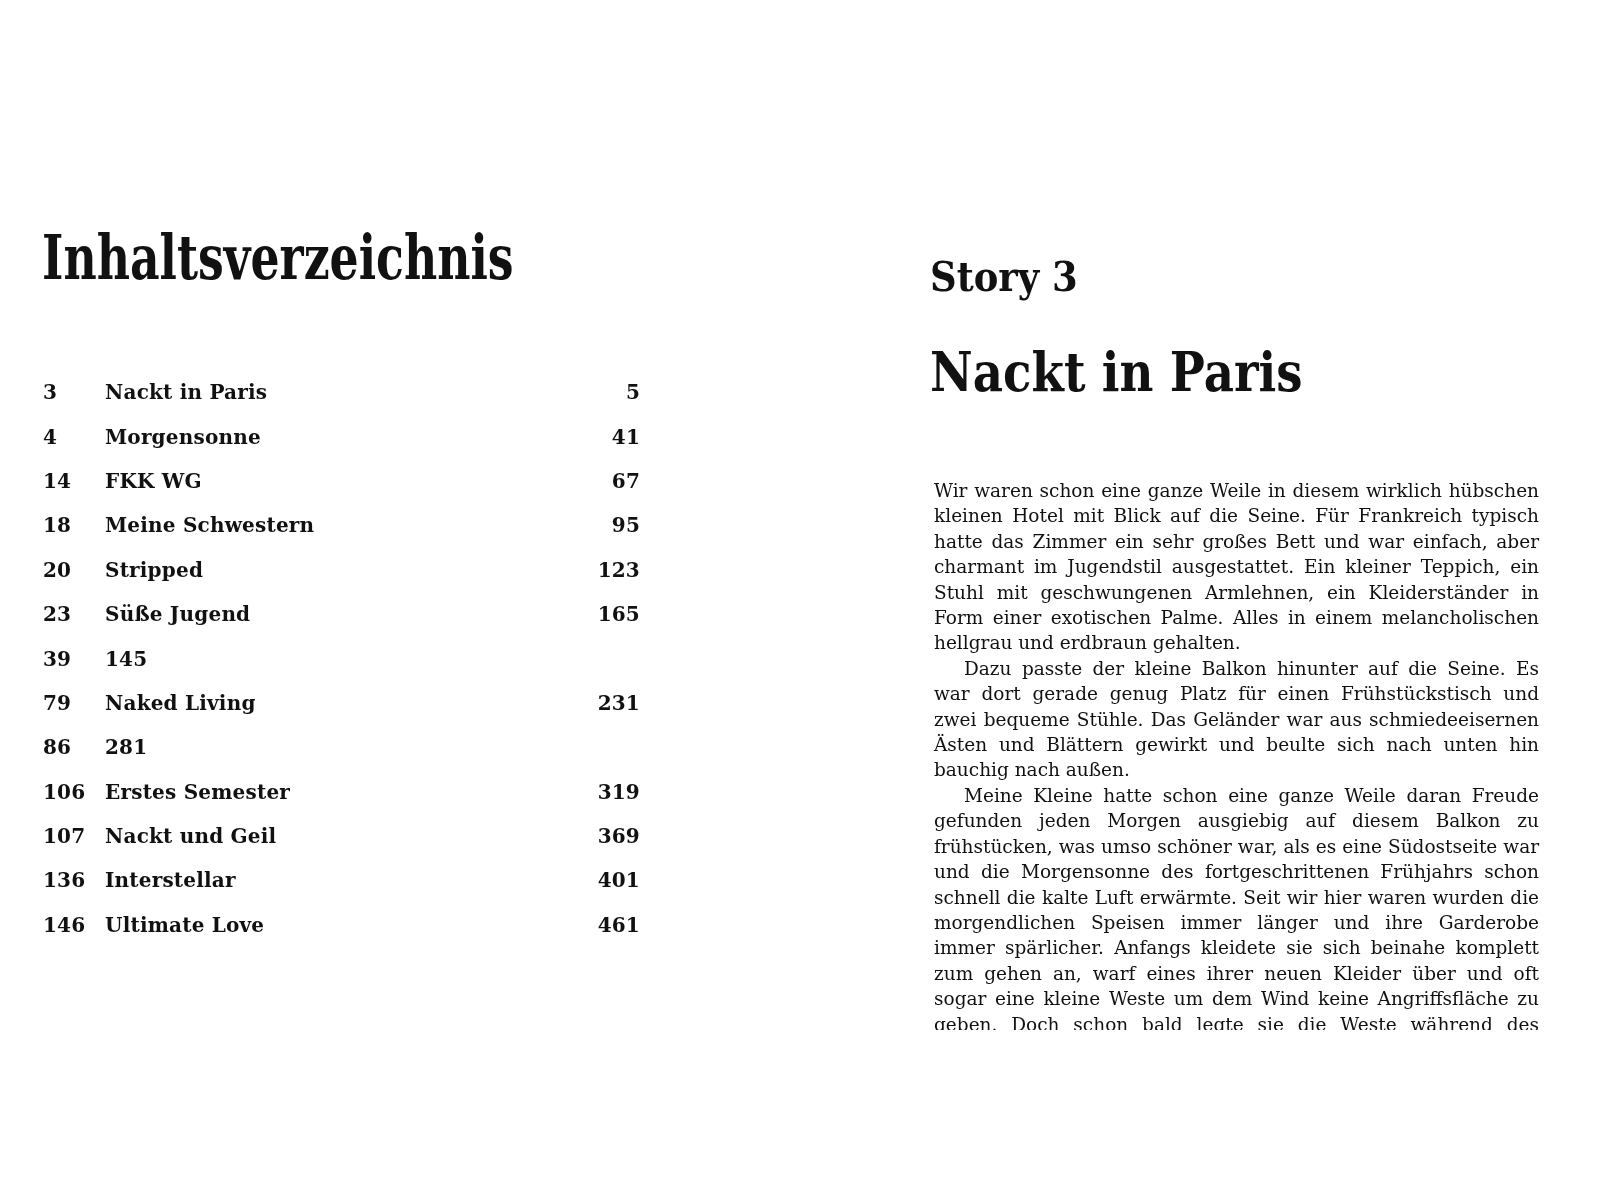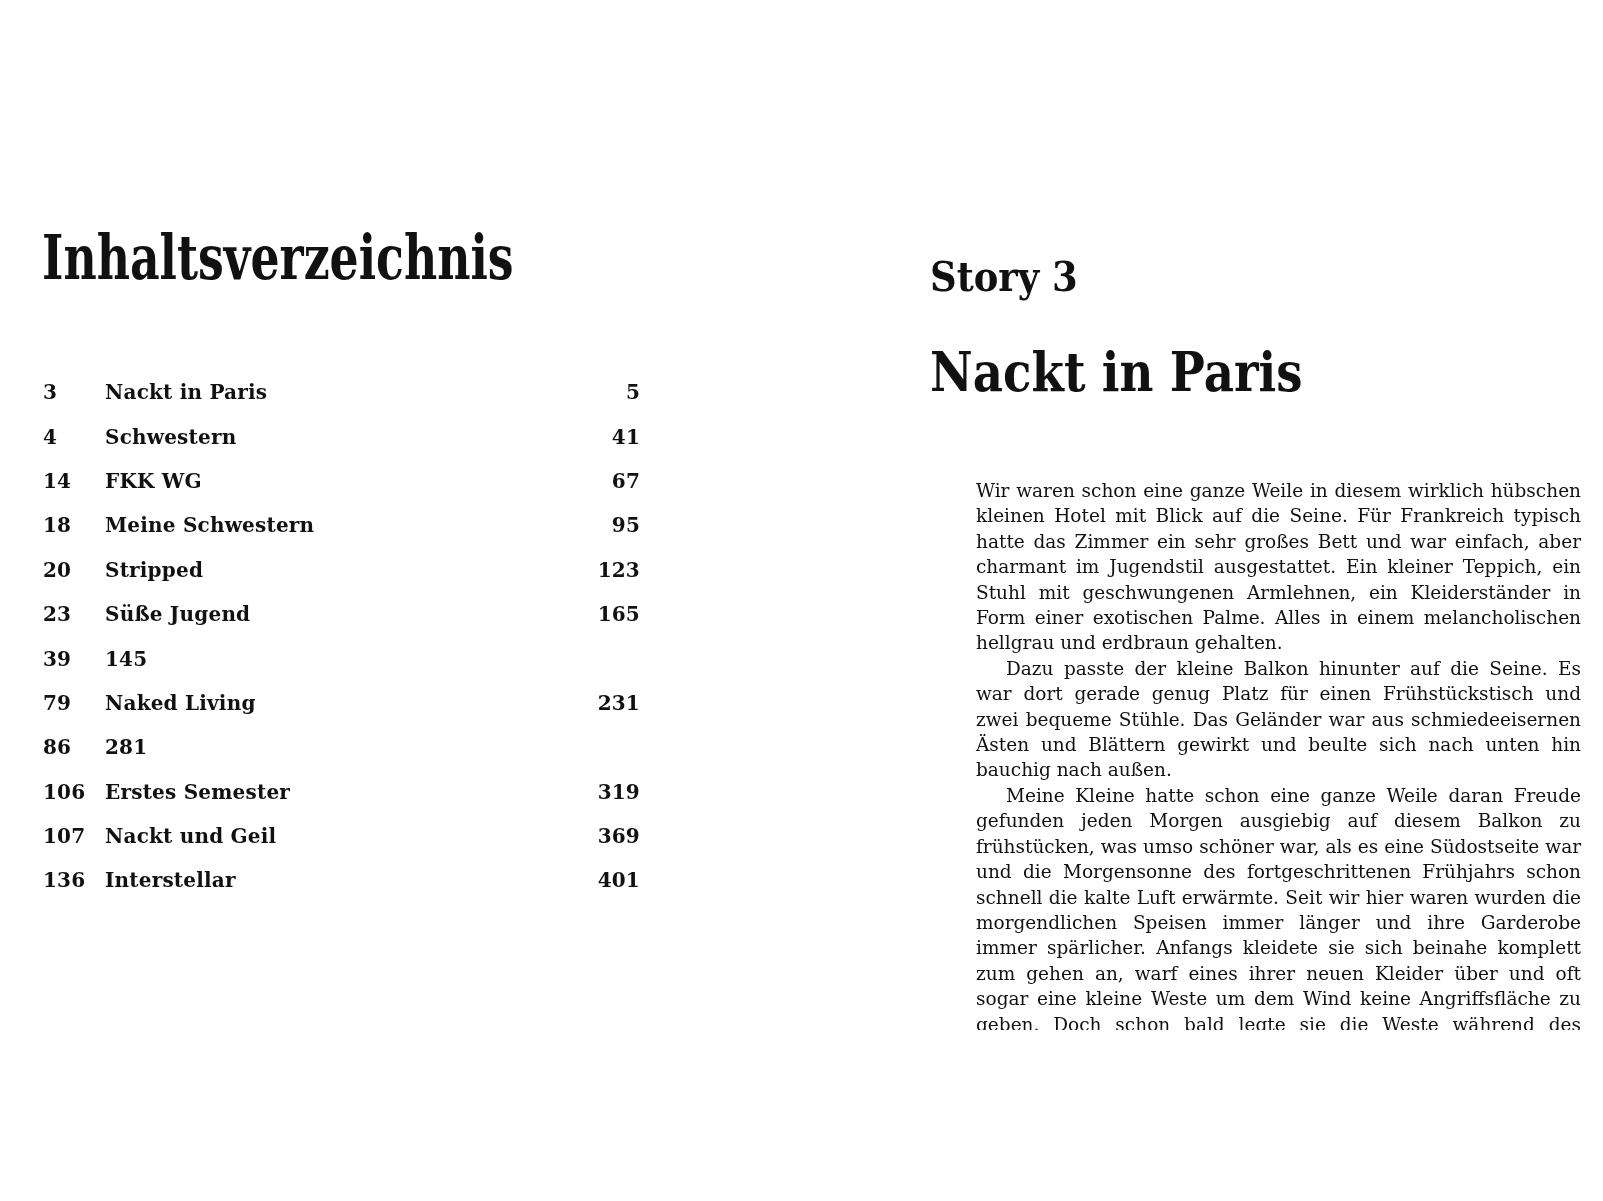--- a/index.html
+++ b/index.html
@@ -74,21 +74,21 @@
     top: 344px;
     font-size: 55px;
     font-weight: bold;
     line-height: 1;
     white-space: nowrap;
     transform: scaleX(0.85);
     transform-origin: left top;
   }
   .story-body {
     position: absolute;
-    left: 976px;
+    left: 934px;
     top: 478px;
     width: 605px;
     font-size: 18.5px;
     line-height: 25.4px;
     text-align: justify;
     hyphens: auto;
     -webkit-hyphens: auto;
   }
   .story-body p {
     margin: 0;
@@ -106,21 +106,21 @@
   <div class="toc-title">Inhaltsverzeichnis</div>
 
   <div class="toc-list">
     <div class="toc-row">
       <span class="toc-num">3</span>
       <span class="toc-entry">Nackt in Paris</span>
       <span class="toc-page">5</span>
     </div>
     <div class="toc-row">
       <span class="toc-num">4</span>
-      <span class="toc-entry">Schwestern</span>
+      <span class="toc-entry">Morgensonne</span>
       <span class="toc-page">41</span>
     </div>
     <div class="toc-row">
       <span class="toc-num">14</span>
       <span class="toc-entry">FKK WG</span>
       <span class="toc-page">67</span>
     </div>
     <div class="toc-row">
       <span class="toc-num">18</span>
       <span class="toc-entry">Meine Schwestern</span>
@@ -157,20 +157,25 @@
     <div class="toc-row">
       <span class="toc-num">107</span>
       <span class="toc-entry">Nackt und Geil</span>
       <span class="toc-page">369</span>
     </div>
     <div class="toc-row">
       <span class="toc-num">136</span>
       <span class="toc-entry">Interstellar</span>
       <span class="toc-page">401</span>
     </div>
+    <div class="toc-row">
+      <span class="toc-num">146</span>
+      <span class="toc-entry">Ultimate Love</span>
+      <span class="toc-page">461</span>
+    </div>
   </div>
 
   <div class="footer footer-left">4</div>
 
   <div class="story-kicker">Story 3</div>
   <div class="story-title">Nackt in Paris</div>
 
   <div class="story-body">
     <p class="first">Wir waren schon eine ganze Weile in diesem wirklich hübschen kleinen Hotel mit Blick auf die Seine. Für Frankreich typisch hatte das Zimmer ein sehr großes Bett und war einfach, aber charmant im Jugendstil ausgestattet. Ein kleiner Teppich, ein Stuhl mit geschwungenen Armlehnen, ein Kleiderständer in Form einer exotischen Palme. Alles in einem melancholischen hellgrau und erdbraun gehalten.</p>
     <p>Dazu passte der kleine Balkon hinunter auf die Seine. Es war dort gerade genug Platz für einen Frühstückstisch und zwei bequeme Stühle. Das Geländer war aus schmiedeeisernen Ästen und Blättern gewirkt und beulte sich nach unten hin bauchig nach außen.</p>

